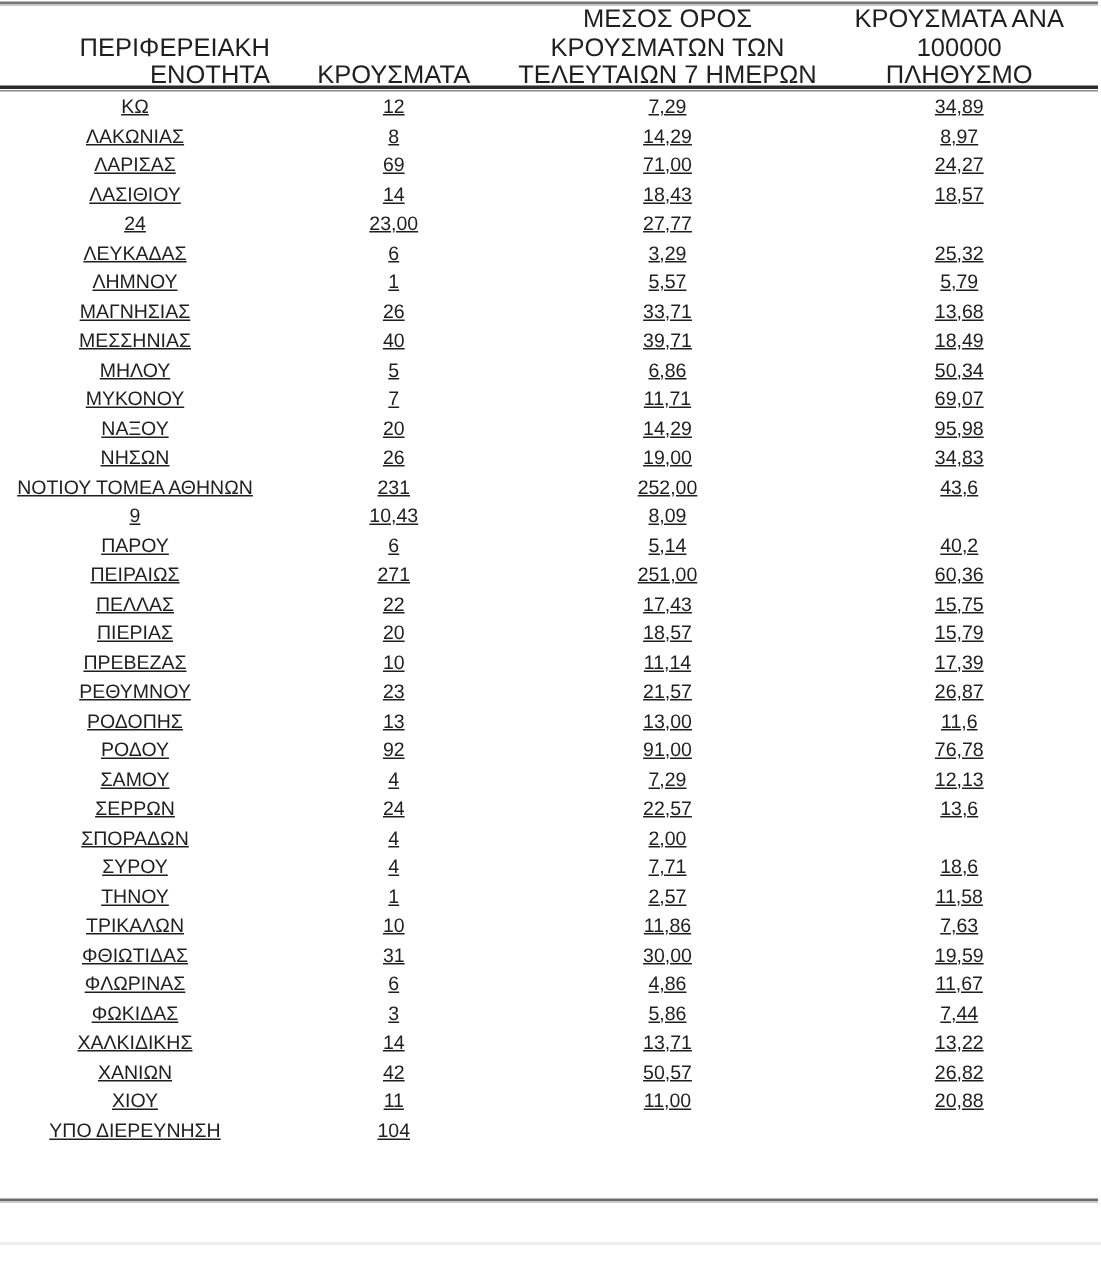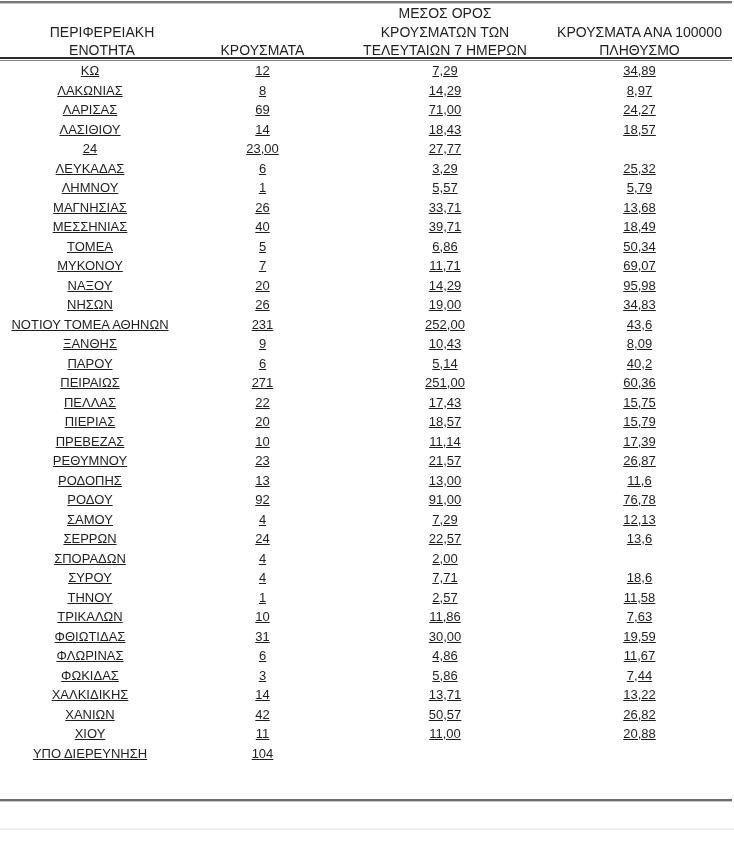--- a/index.html
+++ b/index.html
@@ -33,28 +33,28 @@
   .thead {
     display: grid;
     grid-template-columns: 180px 165px 200px 189px;
     height: 53px;
   }
   .th {
     display: flex;
     align-items: flex-end;
     justify-content: center;
     text-align: center;
-    font-size: 14px;
+    font-size: 17px;
     line-height: 18.5px;
     white-space: pre-line;
     padding-bottom: 1px;
   }
   .th.first {
     justify-content: flex-start;
-    text-align: center;
+    text-align: right;
     padding-left: 24px;
   }
   .header-rule {
     width: 732px;
     height: 4px;
     background: linear-gradient(#2b2b2b 0 55%, #ffffff 55% 75%, #8a8a8a 75% 100%);
   }
   .tbody .tr {
     display: grid;
     grid-template-columns: 180px 165px 200px 189px;
@@ -163,21 +163,21 @@
       </div>
 
       <div class="tr">
         <div class="td">ΜΕΣΣΗΝΙΑΣ</div>
         <div class="td">40</div>
         <div class="td">39,71</div>
         <div class="td">18,49</div>
       </div>
 
       <div class="tr">
-        <div class="td">ΤΟΜΕΑ</div>
+        <div class="td">ΜΗΛΟΥ</div>
         <div class="td">5</div>
         <div class="td">6,86</div>
         <div class="td">50,34</div>
       </div>
 
       <div class="tr">
         <div class="td">ΜΥΚΟΝΟΥ</div>
         <div class="td">7</div>
         <div class="td">11,71</div>
         <div class="td">69,07</div>
@@ -198,21 +198,20 @@
       </div>
 
       <div class="tr">
         <div class="td">ΝΟΤΙΟΥ ΤΟΜΕΑ ΑΘΗΝΩΝ</div>
         <div class="td">231</div>
         <div class="td">252,00</div>
         <div class="td">43,6</div>
       </div>
 
       <div class="tr">
-        <div class="td">ΞΑΝΘΗΣ</div>
         <div class="td">9</div>
         <div class="td">10,43</div>
         <div class="td">8,09</div>
       </div>
 
       <div class="tr">
         <div class="td">ΠΑΡΟΥ</div>
         <div class="td">6</div>
         <div class="td">5,14</div>
         <div class="td">40,2</div>

